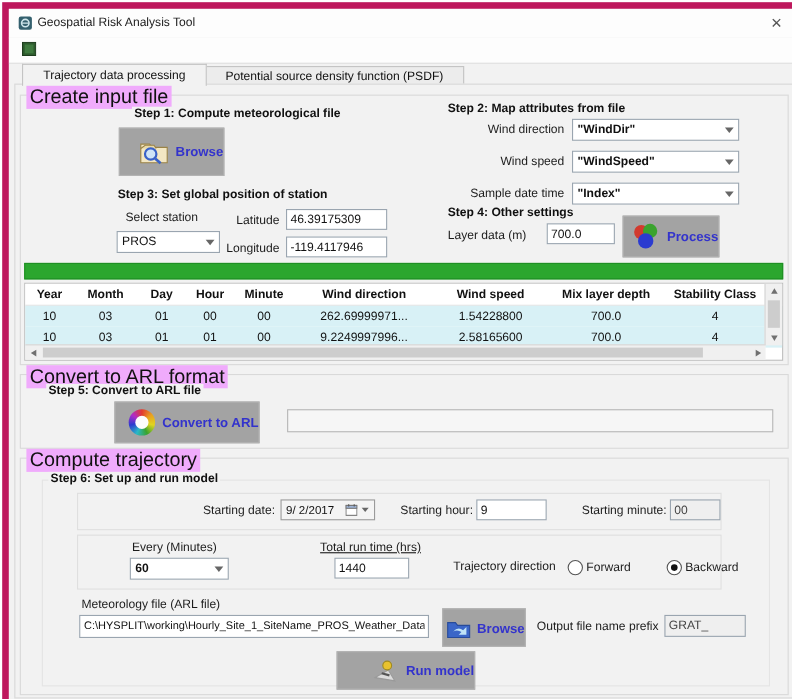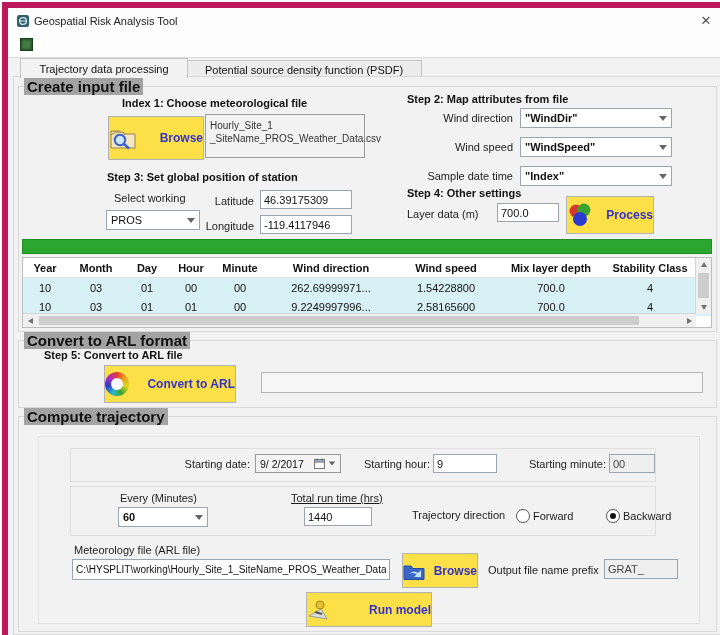--- a/index.html
+++ b/index.html
@@ -16,24 +16,24 @@
   #close-btn{left:684px;top:2px;width:28px;height:21px;display:flex;align-items:center;justify-content:center;color:#555;font-size:13px;cursor:pointer;}
   #menubar{left:0;top:26px;width:100%;height:23px;background:#fdfdfd;border-bottom:1px solid #dcdcdc;}
   .menu-item{top:30px;font-size:12px;color:#111;padding:1px 4px;cursor:pointer;position:absolute;}
   
   .tab{position:absolute;display:flex;align-items:center;justify-content:center;font-size:11px;color:#111;cursor:pointer;}
   #tab-active{left:12px;top:50px;width:166px;height:19px;background:#f2f2f2;border:1px solid #c4c4c4;border-bottom:none;z-index:2;}
   #tab-inactive{left:178px;top:52px;width:234px;height:17px;background:#ececec;border:1px solid #c4c4c4;}
   #tabpage{left:5px;top:68px;width:708px;height:557px;border:1px solid #d8d8d8;background:#f2f2f2;}
   
   .groupbox{position:absolute;border:1px solid #d9d9d9;}
-  .grouplab{position:absolute;font-size:15px;font-weight:bold;color:#111;background:#a3a3a3;padding:0 3px;white-space:nowrap;z-index:3;}
+  .grouplab{position:absolute;font-size:18px;font-weight:normal;color:#111;background:#f0abfc;padding:0 3px;white-space:nowrap;z-index:3;}
   .steplab{position:absolute;font-size:11px;font-weight:bold;color:#111;background:#f2f2f2;padding:0 2px;white-space:nowrap;z-index:3;}
   
-  .btn{position:absolute;background:#fde047;border:1px solid #b3b3b3;display:flex;align-items:center;justify-content:space-between;gap:6px;cursor:pointer;}
+  .btn{position:absolute;background:#a3a3a3;border:1px solid #b3b3b3;display:flex;align-items:center;justify-content:flex-end;gap:6px;cursor:pointer;}
   .btn .blab{color:#3333cc;font-weight:bold;font-size:12px;white-space:nowrap;}
   .tbox{position:absolute;background:#fff;border:1px solid #9aa5b0;font-size:11px;color:#111;
     font-family:"Liberation Sans",sans-serif;padding:0 3px;box-sizing:border-box;}
   input.tbox{outline:none;}
   .tbox.disabled{background:#efefef;color:#444;}
   .combo{position:absolute;background:#fff;border:1px solid #9aa5b0;display:flex;align-items:center;
     padding:0 4px;font-size:11px;color:#111;box-sizing:border-box;cursor:pointer;}
   .combo .cval{flex:1;white-space:nowrap;overflow:hidden;}
   .caret{width:0;height:0;border-left:4px solid transparent;border-right:4px solid transparent;border-top:5px solid #666;}
   .radio{position:absolute;width:12px;height:12px;border:1px solid #555;border-radius:50%;background:#fff;cursor:pointer;}
@@ -92,54 +92,50 @@
     <div class="menu-item" style="left:82px;">Help</div>
   </div>
 
   <div class="tab" id="tab-inactive">Potential source density function (PSDF)</div>
   <div class="tab" id="tab-active">Trajectory data processing</div>
   <div class="abs" id="tabpage"></div>
 
   <div class="grouplab" style="left:16px;top:70px;">Create input file</div>
   <div class="groupbox" style="left:10px;top:78px;width:697px;height:244px;"></div>
 
-  <div class="steplab" style="left:112px;top:89px;">Index 1: Choose meteorological file</div>
+  <div class="steplab" style="left:112px;top:89px;">Step 1: Compute meteorological file</div>
   <div class="btn" style="left:100px;top:108px;width:94px;height:42px;">
     <svg width="28" height="24" viewBox="0 0 28 24">
       <path d="M2 5 h8 l2.5 3 H26 v14 H2 Z" fill="#f3e7c3" stroke="#9a8347"></path>
       <path d="M2 9 l4 -3 h8 l2 3" fill="#e8d9a8" stroke="#9a8347"></path>
       <circle cx="11" cy="14" r="5.2" fill="#cfe4f7" stroke="#3a62c8" stroke-width="2"></circle>
       <line x1="15" y1="18" x2="20" y2="22.5" stroke="#3a62c8" stroke-width="2.5"></line>
     </svg>
     <span class="blab">Browse</span>
   </div>
-  <div class="abs" id="file-label">
-    <div>Hourly_Site_1</div>
-    <div>_SiteName_PROS_Weather_Data.csv</div>
-  </div>
 
   <div class="steplab" style="left:397px;top:85px;">Step 2: Map attributes from file</div>
   <div class="lbl rt abs" style="left:397px;top:104px;width:108px;">Wind direction</div>
   <div class="combo" style="left:512px;top:100px;width:152px;height:20px;">
     <span class="cval bold">"WindDir"</span>
     <span class="caret"></span>
   </div>
   <div class="lbl rt abs" style="left:397px;top:133px;width:108px;">Wind speed</div>
   <div class="combo" style="left:512px;top:129px;width:152px;height:20px;">
     <span class="cval bold">"WindSpeed"</span>
     <span class="caret"></span>
   </div>
   <div class="lbl rt abs" style="left:397px;top:162px;width:108px;">Sample date time</div>
   <div class="combo" style="left:512px;top:158px;width:152px;height:20px;">
     <span class="cval bold">"Index"</span>
     <span class="caret"></span>
   </div>
 
   <div class="steplab" style="left:97px;top:163px;">Step 3: Set global position of station</div>
-  <div class="lbl abs" style="left:106px;top:184px;">Select working</div>
+  <div class="lbl abs" style="left:106px;top:184px;">Select station</div>
   <div class="combo" style="left:98px;top:202px;width:94px;height:20px;">
     <span class="cval">PROS</span>
     <span class="caret"></span>
   </div>
   <div class="lbl rt abs" style="left:172px;top:187px;width:74px;">Latitude</div>
   <input class="tbox" style="left: 252px; top: 182px; width: 92px; height: 19px;" readonly="" value="46.39175309">
   <div class="lbl rt abs" style="left:172px;top:212px;width:74px;">Longitude</div>
   <input class="tbox" style="left: 252px; top: 207px; width: 92px; height: 19px;" readonly="" value="-119.4117946">
 
   <div class="steplab" style="left:397px;top:179px;">Step 4: Other settings</div>
@@ -214,20 +210,21 @@
   <div class="groupbox" style="left:10px;top:332px;width:697px;height:66px;"></div>
   <div class="steplab" style="left:34px;top:341px;">Step 5: Convert to ARL file</div>
   <div class="btn" style="left:96px;top:357px;width:130px;height:36px;">
     <span class="ring"></span>
     <span class="blab">Convert to ARL</span>
   </div>
   <div class="abs" id="arl-progress"></div>
 
   <div class="grouplab" style="left:16px;top:400px;">Compute trajectory</div>
   <div class="groupbox" style="left:10px;top:408px;width:697px;height:214px;"></div>
+  <div class="steplab" style="left:36px;top:421px;">Step 6: Set up and run model</div>
   <div class="groupbox" style="left:30px;top:428px;width:660px;height:186px;border-color:#e4e4e4;"></div>
 
   <div class="panel" style="left:62px;top:440px;width:584px;height:32px;"></div>
   <div class="lbl rt abs" style="left:158px;top:450px;width:84px;">Starting date:</div>
   <div class="combo" style="left:247px;top:446px;width:86px;height:19px;background:#f4f4f4;border-color:#9a9a9a;gap:3px;">
     <span class="cval" style="font-size:10.5px;">9/ 2/2017</span>
     <svg width="11" height="11" viewBox="0 0 11 11">
       <rect x="0.5" y="1.5" width="10" height="9" fill="#fff" stroke="#777"></rect>
       <rect x="0.5" y="1.5" width="10" height="2.6" fill="#9db3d6" stroke="#777"></rect>
       <line x1="3" y1="0.5" x2="3" y2="2.5" stroke="#555"></line>

